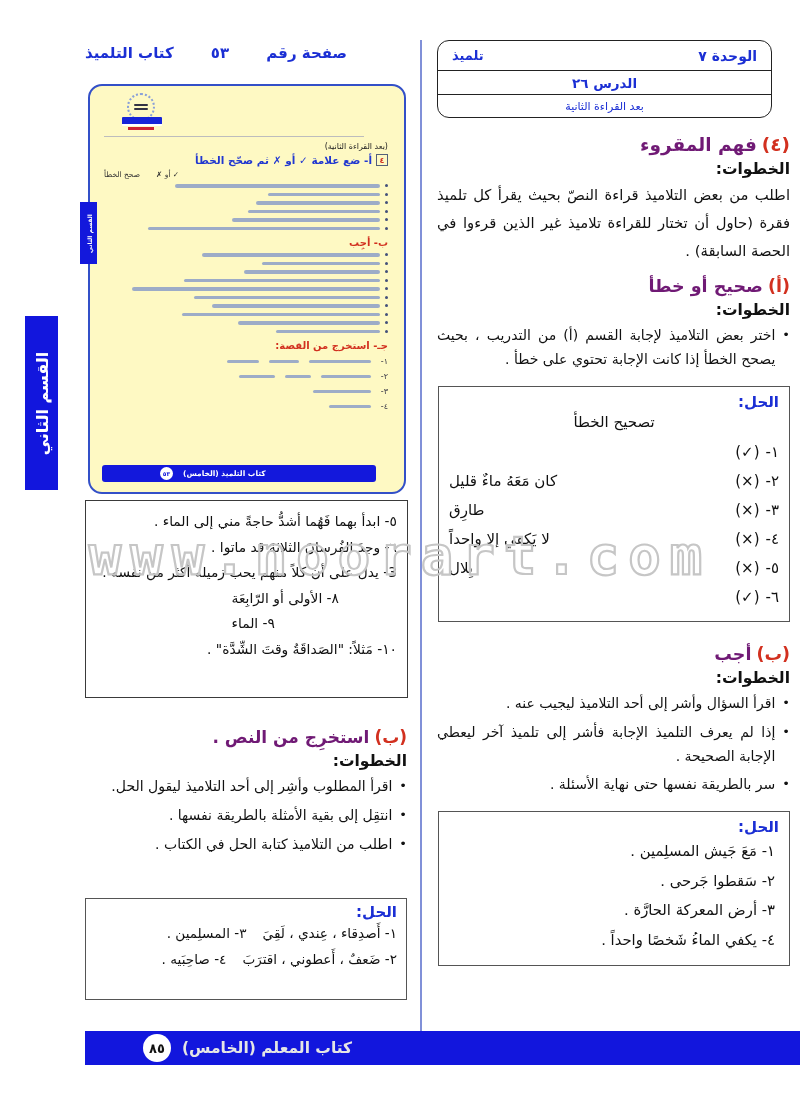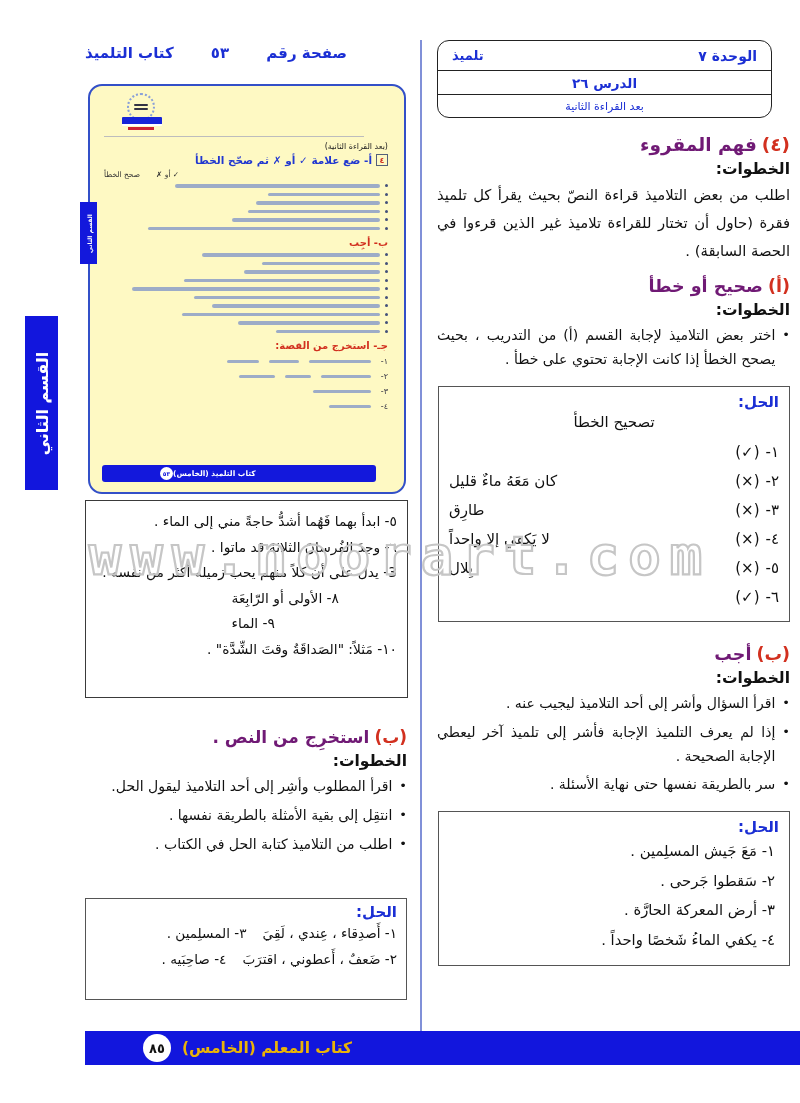--- a/index.html
+++ b/index.html
@@ -39,21 +39,21 @@
   .mini-colheads{ display:flex; justify-content:flex-end; gap:16px; font-size:7.5px;
     color:#333; margin:4px 30px 3px 0;}
   .mini-bullets{ margin-top:2px;}
   .mb-row{ display:flex; align-items:center; gap:5px; margin:5px 0;}
   .mb-row .dot{ flex:none; width:3px; height:3px; border-radius:50%; background:#44507a;}
   .bar{ height:3.5px; background:#8296c8; opacity:.78; border-radius:2px;}
   .mini-sub{ color:#d2301f; font-weight:bold; font-size:10px; margin:7px 0 2px;}
   .mini-items .mi-row{ display:flex; align-items:center; gap:10px; margin:6px 0; font-size:8px; color:#334;}
   .mini-footer{ position:absolute; bottom:10px; left:12px; right:28px; height:17px;
     background:#1318dc; border-radius:3px; display:flex; direction:ltr; align-items:center;
-    padding-left:58px; gap:0;}
+    padding-left:58px; gap:10px;}
   .mini-footer .circle{ width:13px; height:13px; background:#fff; border-radius:50%;
     color:#1318dc; font-size:6px; font-weight:bold; display:flex; align-items:center; justify-content:center;}
   .mini-footer .ftxt{ color:#fff; font-size:7.5px; font-weight:bold;}
   .mini-banner{ position:absolute; left:-10px; top:116px; width:17px; height:62px;
     background:#1318dc; z-index:3;}
   .mini-banner span{ position:absolute; width:62px; height:17px; left:-22.5px; top:22.5px;
     transform:rotate(-90deg); color:#fff; font-size:6px; font-weight:bold;
     text-align:center; line-height:17px;}
 
   
@@ -110,21 +110,21 @@
   .tf-nm{ display:flex; gap:6px; z-index:1;}
   .tf-text{ position:absolute; left:0; right:4px; text-align:left;}
   .sol-lines div{ font-size:14.8px; line-height:2.0; padding-right:4px;}
 
   
   .bottom-bar{ position:absolute; left:85px; top:1031px; width:715px; height:34px;
     background:#1216dd; display:flex; direction:ltr; align-items:center;
     padding-left:58px; gap:11px;}
   .bottom-bar .circle{ width:28px; height:28px; border-radius:50%; background:#fff;
     color:#111; font-size:13px; font-weight:bold; display:flex; align-items:center; justify-content:center;}
-  .bottom-bar .btxt{ color:#eab308; font-weight:bold; font-size:15.5px;}
+  .bottom-bar .btxt{ color:#e5e5e5; font-weight:bold; font-size:15.5px;}
 </style>
 </head>
 <body>
 
 <div id="page">
 
   <div class="left-header">
     <span>صفحة رقم</span>
     <span>٥٣</span>
     <span>كتاب التلميذ</span>

